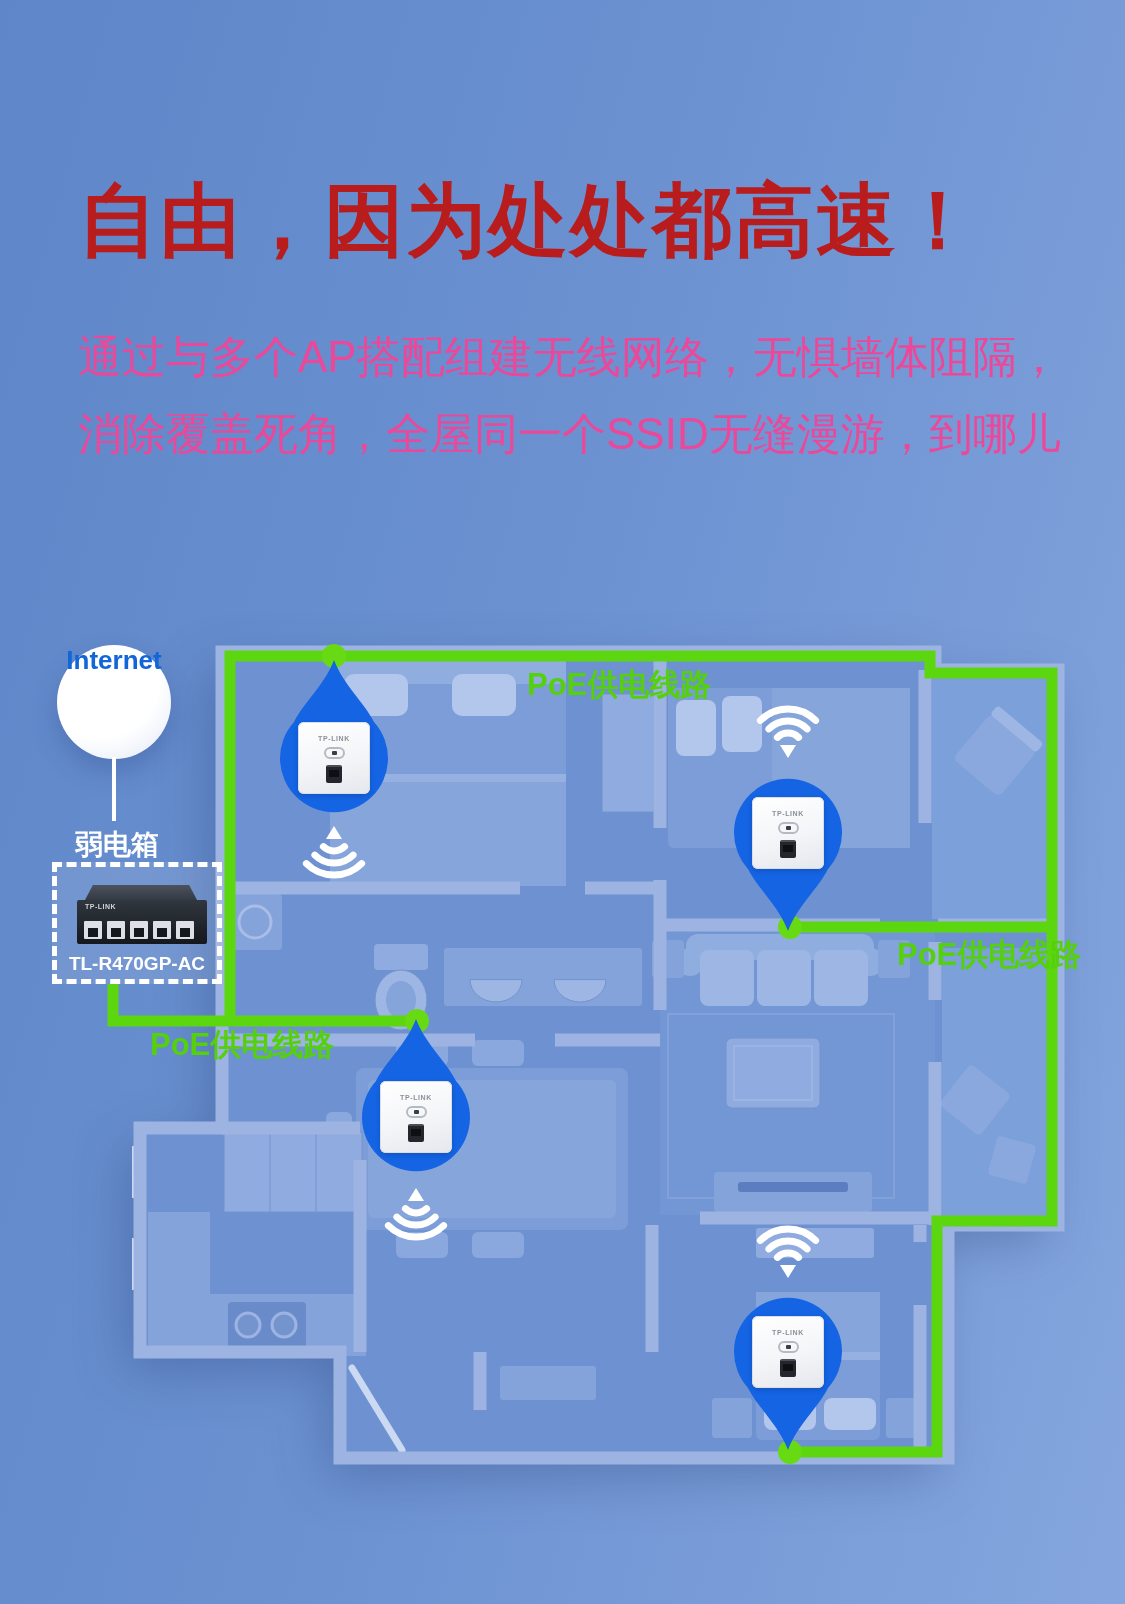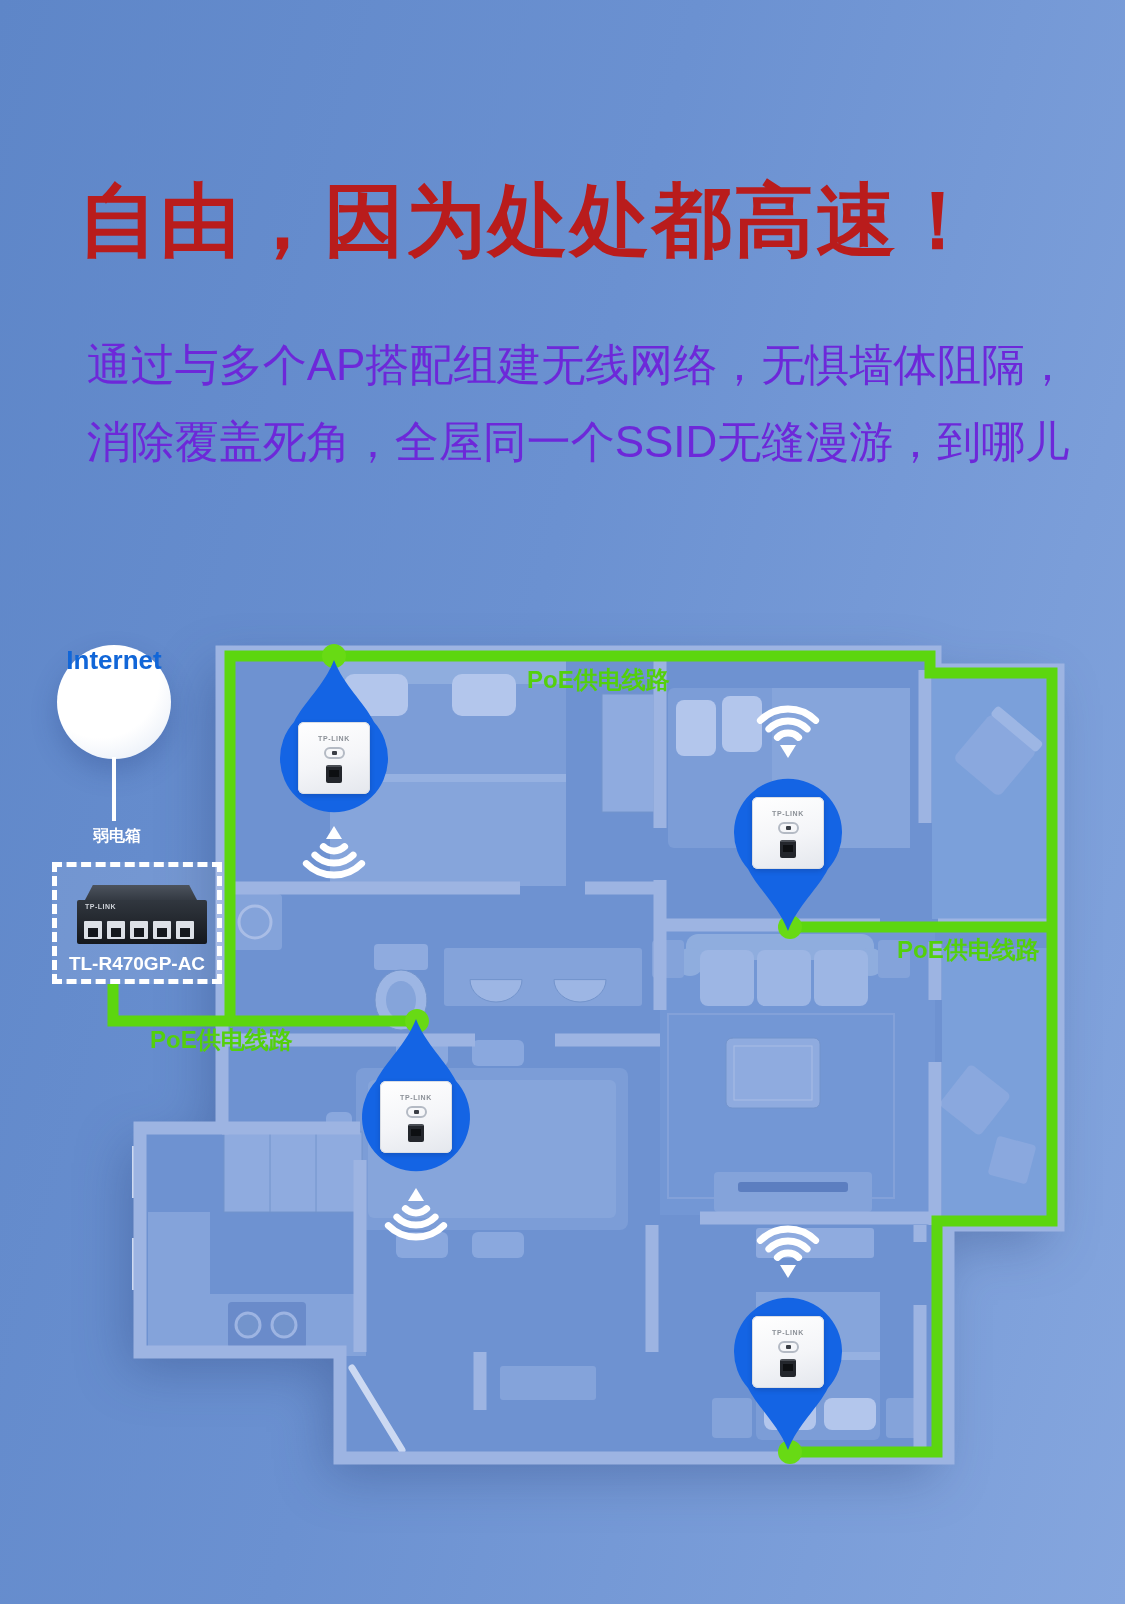--- a/index.html
+++ b/index.html
@@ -7,48 +7,48 @@
     width:1125px;height:1604px;position:relative;overflow:hidden;
     font-family:"Liberation Sans","DejaVu Sans",sans-serif;
     background:linear-gradient(105deg,#5e86c8 0%,#6b91d1 45%,#85a6de 100%);
   }
   .abs{position:absolute;}
   
   .hero-title{
     left:78px;top:168px;width:1000px;color:#b91c1c;font-size:80px;
     font-weight:bold;letter-spacing:2px;white-space:nowrap;
   }
-  .hero-intro{left:78px;top:326px;width:1000px;color:#6d28d9;font-size:44px;line-height:77px;text-align:center;}
+  .hero-intro{left:78px;top:318px;width:1000px;color:#ec4899;font-size:44px;line-height:77px;}
   .hero-intro div{white-space:nowrap;}
   
   .internet-circle{
     left:57px;top:645px;width:114px;height:114px;border-radius:50%;
     background:radial-gradient(circle at 38% 30%,#ffffff 55%,#f0f4fa 76%,#dbe4f2 100%);
     box-shadow:0 12px 26px rgba(35,60,125,.28);
     display:flex;align-items:flex-start;justify-content:center;
   }
   .internet-circle span{color:#1166d8;font-size:26px;font-weight:bold;}
   .stem{left:112px;top:757px;width:4px;height:64px;background:#ffffff;}
-  .wbox-label{left:50px;top:826px;width:134px;text-align:center;color:#ffffff;font-size:16px;font-weight:bold;}
+  .wbox-label{left:50px;top:826px;width:134px;text-align:center;color:#ffffff;font-size:28px;font-weight:bold;}
   .dashed-box{
     left:33px;top:862px;width:160px;height:112px;border:5px dashed #ffffff;
     background:rgba(255,255,255,.10);
     margin-left:19px;
   }
   .switch-device{left:20px;top:18px;width:130px;height:62px;}
   .switch-top{margin-left:8px;width:112px;height:15px;background:linear-gradient(#4c535d,#343a43);
     clip-path:polygon(7% 0,93% 0,100% 100%,0 100%);}
   .switch-body{width:130px;height:44px;background:linear-gradient(#31373f,#15181d);border-radius:2px;position:relative;}
   .switch-brand{position:absolute;top:3px;left:8px;font-size:7px;color:#cfd3d9;letter-spacing:.5px;font-weight:bold;}
   .ports{position:absolute;bottom:5px;left:7px;display:flex;gap:5px;}
   .port{width:18px;height:18px;background:#dde1e7;border-radius:1px;position:relative;}
   .port i{position:absolute;left:4px;bottom:2px;width:10px;height:9px;background:#15181d;display:block;}
   .switch-model{position:absolute;left:0;bottom:4px;width:100%;text-align:center;color:#ffffff;font-size:19px;font-weight:bold;}
   
-  .poe-label{color:#54d00c;font-size:24px;font-weight:bold;white-space:nowrap;}
+  .poe-label{color:#54d00c;font-size:31px;font-weight:bold;white-space:nowrap;}
   .poe1{left:527px;top:664px;}
   .poe2{left:897px;top:934px;}
   .poe3{left:150px;top:1024px;}
   
   .plate{
     width:72px;height:72px;border-radius:6px;
     background:linear-gradient(165deg,#ffffff 0%,#f4f5f8 55%,#e4e7ed 100%);
     box-shadow:inset 0 0 0 1px #d9dde4,0 2px 5px rgba(20,40,90,.25);
     display:flex;flex-direction:column;align-items:center;
   }

